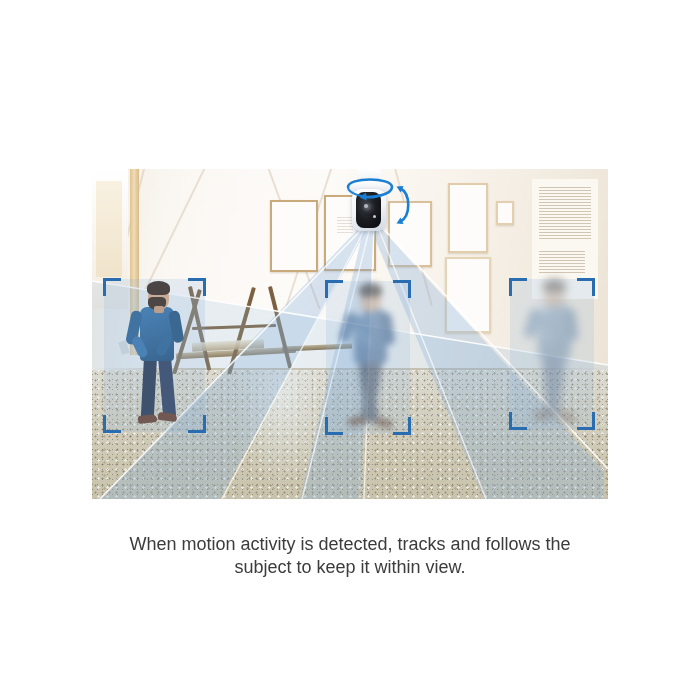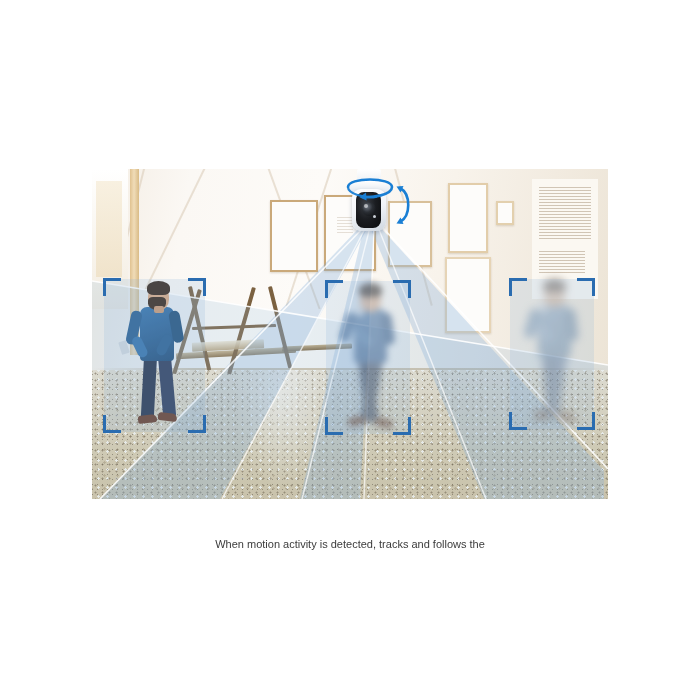--- a/index.html
+++ b/index.html
@@ -289,21 +289,21 @@
   .ghost { filter: blur(3.2px); opacity: .66; }
   .ghost-soft { filter: blur(4.2px); opacity: .52; }
 
   
   .caption {
     position: absolute;
     left: 0;
     top: 533px;
     width: 700px;
     text-align: center;
-    font-size: 11px;
+    font-size: 18px;
     font-weight: 400;
     color: #3c3c3c;
     line-height: 23px;
   }
   .caption .ln { display: block; }
 </style>
 </head>
 <body>
 
 <div id="page">
@@ -474,15 +474,16 @@
         <path d="M76 21 C 87 27, 87 49, 76 55" fill="none" stroke="#1a7fd4" stroke-width="2.6" stroke-linecap="round"></path>
         <path d="M79.5 19 L72.5 19.5 L76.5 25.5 Z" fill="#1a7fd4"></path>
         <path d="M79.5 57 L72.5 56.5 L76.5 50.5 Z" fill="#1a7fd4"></path>
       </svg>
     </div>
 
   </div>
 
   <div class="caption">
     <span class="ln">When motion activity is detected, tracks and follows the</span>
+    <span class="ln">subject to keep it within view.</span>
   </div>
 
 </div>
 
 </body></html>

